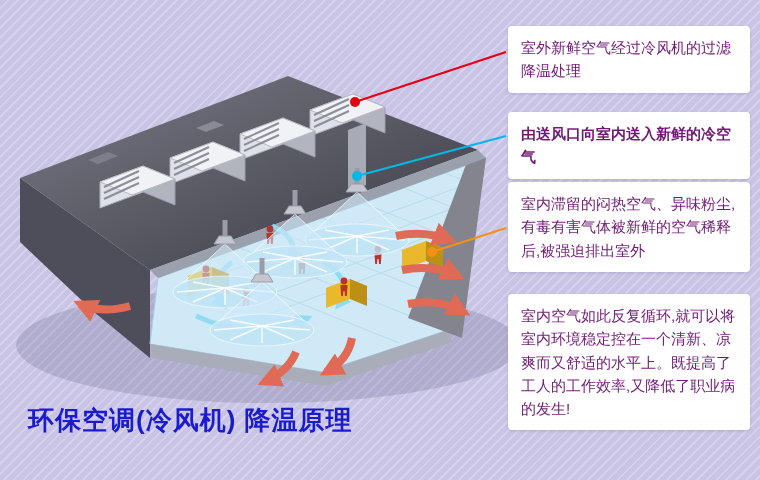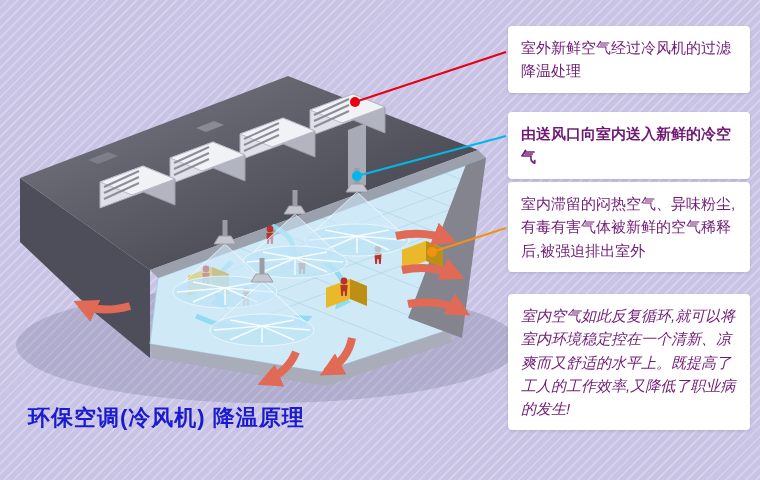--- a/index.html
+++ b/index.html
@@ -19,25 +19,25 @@
     border-radius:4px;
     padding:10px 13px;
     font-size:15px;
     line-height:1.55;
     color:#701a75;
     box-shadow:0 1px 3px rgba(60,60,110,0.18);
   }
   .callout-1{top:26px;}
   .callout-2{top:112px;font-weight:bold;}
   .callout-3{top:182px;}
-  .callout-4{top:294px;font-style:italic;}
+  .callout-4{top:294px;}
   .page-title{
     position:absolute;
     left:28px;top:403px;
-    font-size:22px;
+    font-size:26px;
     font-weight:bold;
     letter-spacing:1px;
     color:#1a1ace;
   }
 </style>
 </head>
 <body>
 
 <div class="stage">
 

